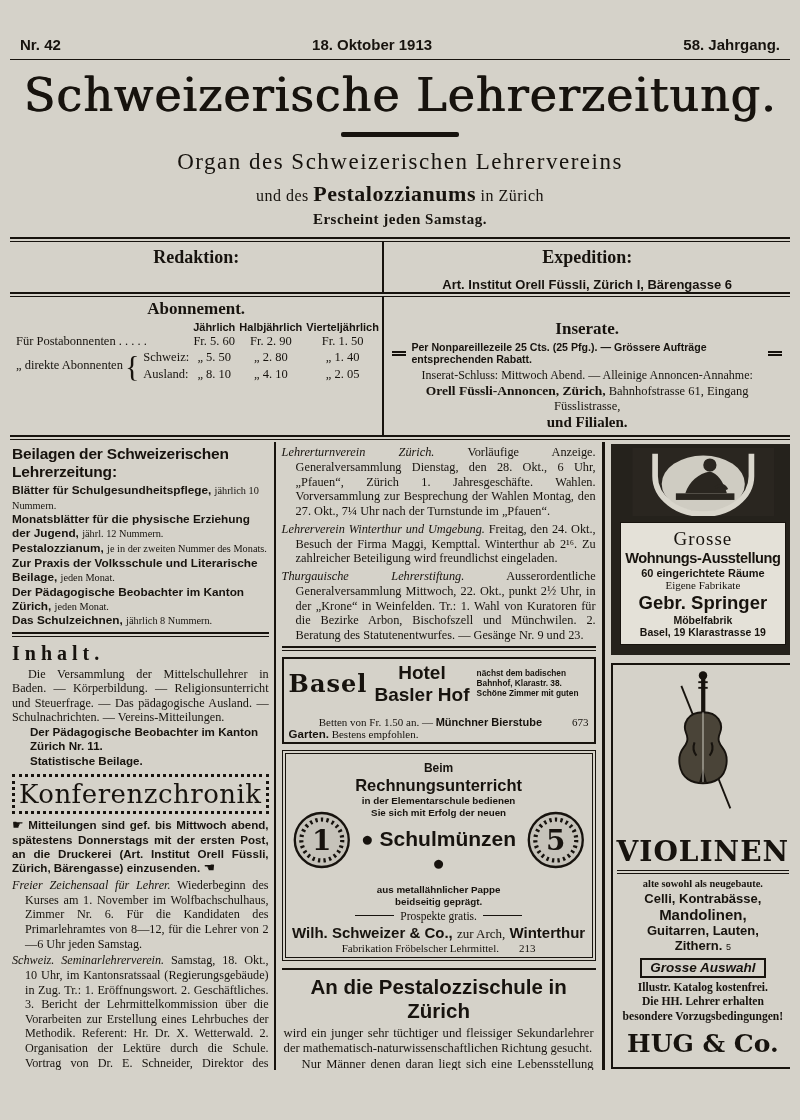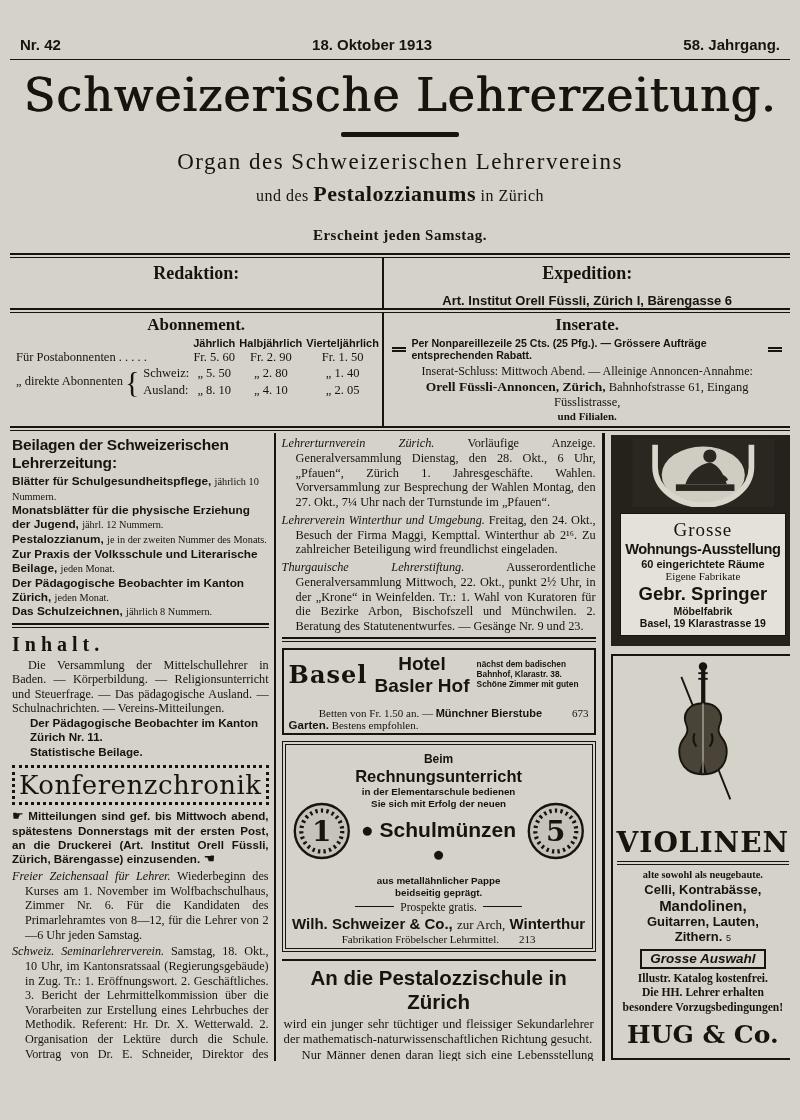--- a/index.html
+++ b/index.html
@@ -19,21 +19,21 @@
   .rule-double{height:5px;border-top:2.5px solid var(--ink);border-bottom:1px solid var(--ink);}
 
   
   .issue-bar{display:flex;justify-content:space-between;align-items:baseline;font-family:"Liberation Sans",sans-serif;font-weight:bold;font-size:15px;padding:0 10px 6px;}
   
   .masthead{text-align:center;font-family:"DejaVu Serif",serif;font-weight:normal;font-size:46px;letter-spacing:1px;margin-top:8px;text-shadow:1px 0 0 currentColor;}
   .mast-rule{width:118px;height:5px;background:var(--ink);margin:10px auto 12px;border-radius:2px;}
   .organ-line{text-align:center;font-size:23px;letter-spacing:1.5px;margin-bottom:6px;}
   .organ-line2{text-align:center;font-size:16px;letter-spacing:.5px;}
   .organ-name{font-weight:bold;font-size:22px;}
-  .frequency{text-align:center;font-weight:bold;font-size:15px;margin:20px 0 9px;letter-spacing:.5px;}
+  .frequency{text-align:center;font-weight:bold;font-size:15px;margin:4px 0 9px;letter-spacing:.5px;}
 
   
   .two-cols{display:flex;}
   .two-cols .half-l{width:48%;border-right:2px solid var(--ink);}
   .two-cols .half-r{width:52%;}
   .sec-title{text-align:center;font-weight:bold;font-size:18px;margin:5px 0 3px;}
   .red-lines{font-size:12.5px;padding:0 4px 7px 26px;line-height:1.35;}
   .red-lines b{font-family:"Liberation Sans",sans-serif;font-size:12px;}
   .exp-line{text-align:center;font-family:"Liberation Sans",sans-serif;font-weight:bold;font-size:13px;padding:6px 4px 0;}
 
@@ -42,27 +42,27 @@
   .abo-title{text-align:center;font-weight:bold;font-size:17px;margin-bottom:2px;}
   table.abo-t{border-collapse:collapse;width:100%;font-size:12.5px;}
   table.abo-t th{font-family:"Liberation Sans",sans-serif;font-size:11px;font-weight:bold;text-align:center;padding:0 2px;}
   table.abo-t td{padding:0 2px;text-align:center;line-height:1.3;}
   table.abo-t td.lbl{text-align:left;white-space:nowrap;}
   .brace{font-size:30px;font-weight:normal;line-height:1;}
   .dir-cell{display:flex;align-items:center;gap:2px;}
 
   
   .ins{padding:2px 8px 4px;}
-  .ins-title{text-align:center;font-weight:bold;font-size:17px;margin-bottom:2px;}
+  .ins-title{text-align:center;font-weight:bold;font-size:17px;margin-bottom:2px;margin-top:20px;}
   .ins-l1{display:flex;align-items:center;gap:5px;font-family:"Liberation Sans",sans-serif;font-weight:bold;font-size:10.6px;}
   .eq{flex:0 0 14px;height:5px;border-top:2px solid var(--ink);border-bottom:2px solid var(--ink);}
   .ins-l2{text-align:center;font-size:12px;margin-top:3px;}
   .ins-l3{text-align:center;font-size:12.5px;}
   .ins-l3 b{font-size:13.5px;}
-  .ins-l4{text-align:center;font-weight:bold;font-size:11px;}
+  .ins-l4{text-align:center;font-weight:bold;font-size:15px;}
 
   
   .columns{display:flex;margin-top:2px;height:628px;overflow:hidden;}
   .col-left{width:290px;padding:3px 5px 0 2px;}
   .col-mid{width:331px;border-left:2px solid var(--ink);border-right:3px solid var(--ink);padding:3px 6px 0;}
   .col-right{flex:1;padding:2px 2px 0 6px;}
 
   
   .beilagen-title{font-family:"Liberation Sans",sans-serif;font-weight:bold;font-size:15.5px;letter-spacing:-.2px;margin-bottom:2px;}
   .beilage{font-family:"Liberation Sans",sans-serif;font-weight:bold;font-size:11.8px;line-height:1.22;}

